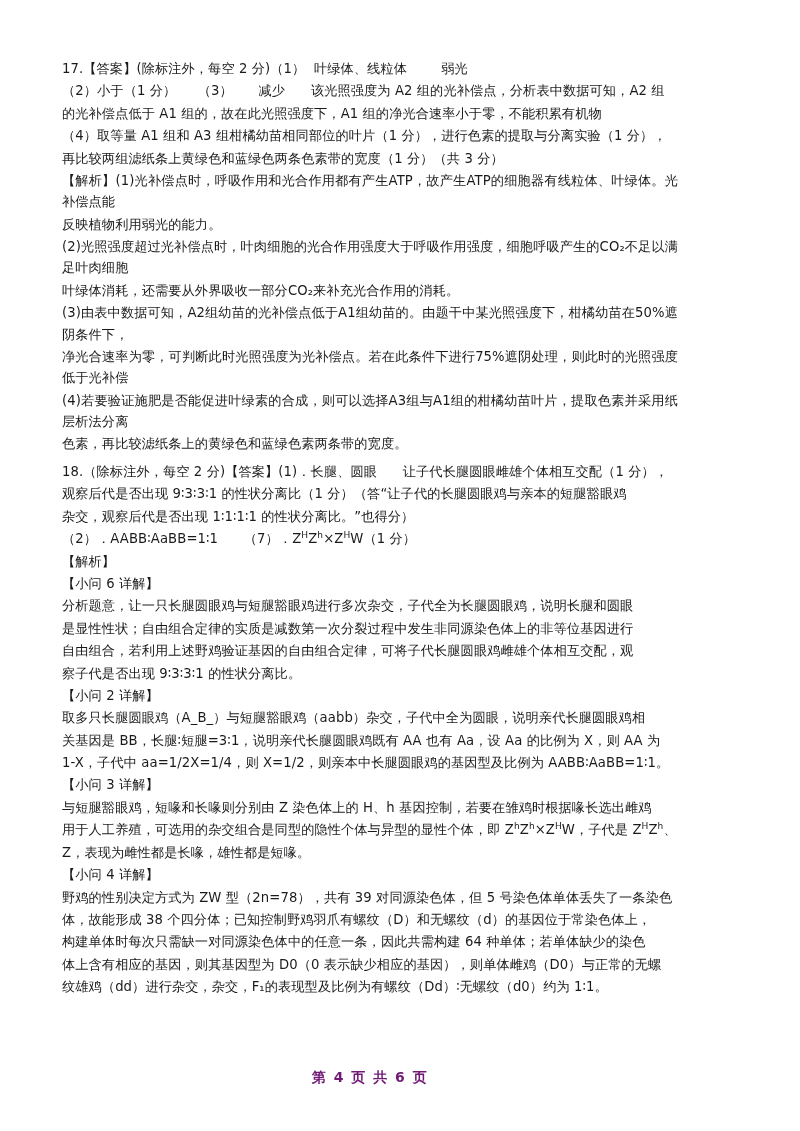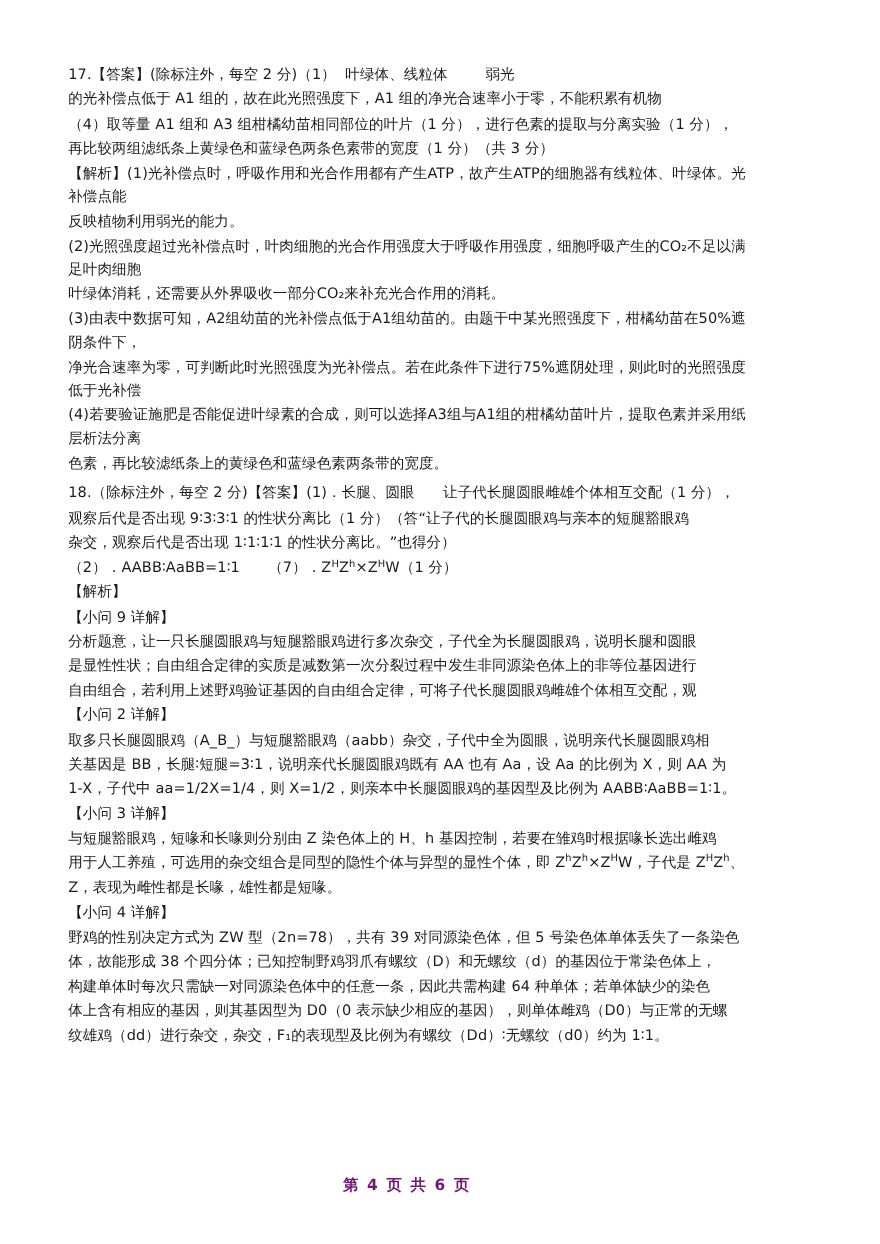--- a/index.html
+++ b/index.html
@@ -54,20 +54,21 @@
   }
 </style>
 </head>
 <body>
 
 <div class="page">
   <div class="doc-body">
 
     <div class="blk">
       <p class="line">17.【答案】(除标注外，每空 2 分)（1）  叶绿体、线粒体        弱光</p>
+      <p class="line">（2）小于（1 分）     （3）      减少      该光照强度为 A2 组的光补偿点，分析表中数据可知，A2 组</p>
       <p class="line">的光补偿点低于 A1 组的，故在此光照强度下，A1 组的净光合速率小于零，不能积累有机物</p>
       <p class="line">（4）取等量 A1 组和 A3 组柑橘幼苗相同部位的叶片（1 分），进行色素的提取与分离实验（1 分），</p>
       <p class="line">再比较两组滤纸条上黄绿色和蓝绿色两条色素带的宽度（1 分）（共 3 分）</p>
     </div>
 
     <div class="blk">
       <p class="line">【解析】(1)光补偿点时，呼吸作用和光合作用都有产生ATP，故产生ATP的细胞器有线粒体、叶绿体。光补偿点能</p>
       <p class="line">反映植物利用弱光的能力。</p>
       <p class="line">(2)光照强度超过光补偿点时，叶肉细胞的光合作用强度大于呼吸作用强度，细胞呼吸产生的CO₂不足以满足叶肉细胞</p>
       <p class="line">叶绿体消耗，还需要从外界吸收一部分CO₂来补充光合作用的消耗。</p>
@@ -79,24 +80,25 @@
 
     <div class="blk sec-head">
       <p class="line">18.（除标注外，每空 2 分)【答案】(1)．长腿、圆眼      让子代长腿圆眼雌雄个体相互交配（1 分），</p>
       <p class="line">观察后代是否出现 9∶3∶3∶1 的性状分离比（1 分）（答“让子代的长腿圆眼鸡与亲本的短腿豁眼鸡</p>
       <p class="line">杂交，观察后代是否出现 1∶1∶1∶1 的性状分离比。”也得分）</p>
       <p class="line"><span>（2）．AABB∶AaBB=1∶1      （7）．Z</span><sup>H</sup><span>Z</span><sup>h</sup><span>×Z</span><sup>H</sup><span>W（1 分）</span></p>
     </div>
 
     <div class="blk">
       <p class="line">【解析】</p>
-      <p class="line">【小问 9 详解】</p>
+      <p class="line">【小问 6 详解】</p>
       <p class="line">分析题意，让一只长腿圆眼鸡与短腿豁眼鸡进行多次杂交，子代全为长腿圆眼鸡，说明长腿和圆眼</p>
       <p class="line">是显性性状；自由组合定律的实质是减数第一次分裂过程中发生非同源染色体上的非等位基因进行</p>
       <p class="line">自由组合，若利用上述野鸡验证基因的自由组合定律，可将子代长腿圆眼鸡雌雄个体相互交配，观</p>
+      <p class="line">察子代是否出现 9∶3∶3∶1 的性状分离比。</p>
 
       <p class="line">【小问 2 详解】</p>
       <p class="line">取多只长腿圆眼鸡（A_B_）与短腿豁眼鸡（aabb）杂交，子代中全为圆眼，说明亲代长腿圆眼鸡相</p>
       <p class="line">关基因是 BB，长腿∶短腿=3∶1，说明亲代长腿圆眼鸡既有 AA 也有 Aa，设 Aa 的比例为 X，则 AA 为</p>
       <p class="line">1-X，子代中 aa=1/2X=1/4，则 X=1/2，则亲本中长腿圆眼鸡的基因型及比例为 AABB∶AaBB=1∶1。</p>
 
       <p class="line">【小问 3 详解】</p>
       <p class="line">与短腿豁眼鸡，短喙和长喙则分别由 Z 染色体上的 H、h 基因控制，若要在雏鸡时根据喙长选出雌鸡</p>
       <p class="line"><span>用于人工养殖，可选用的杂交组合是同型的隐性个体与异型的显性个体，即 Z</span><sup>h</sup><span>Z</span><sup>h</sup><span>×Z</span><sup>H</sup><span>W，子代是 Z</span><sup>H</sup><span>Z</span><sup>h</sup><span>、</span></p>
       <p class="line">Z，表现为雌性都是长喙，雄性都是短喙。</p>

